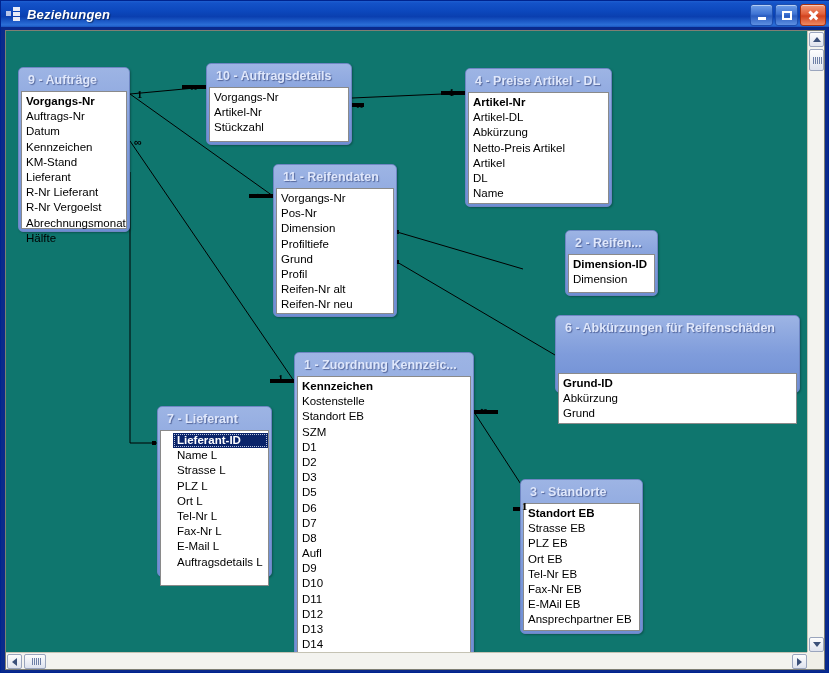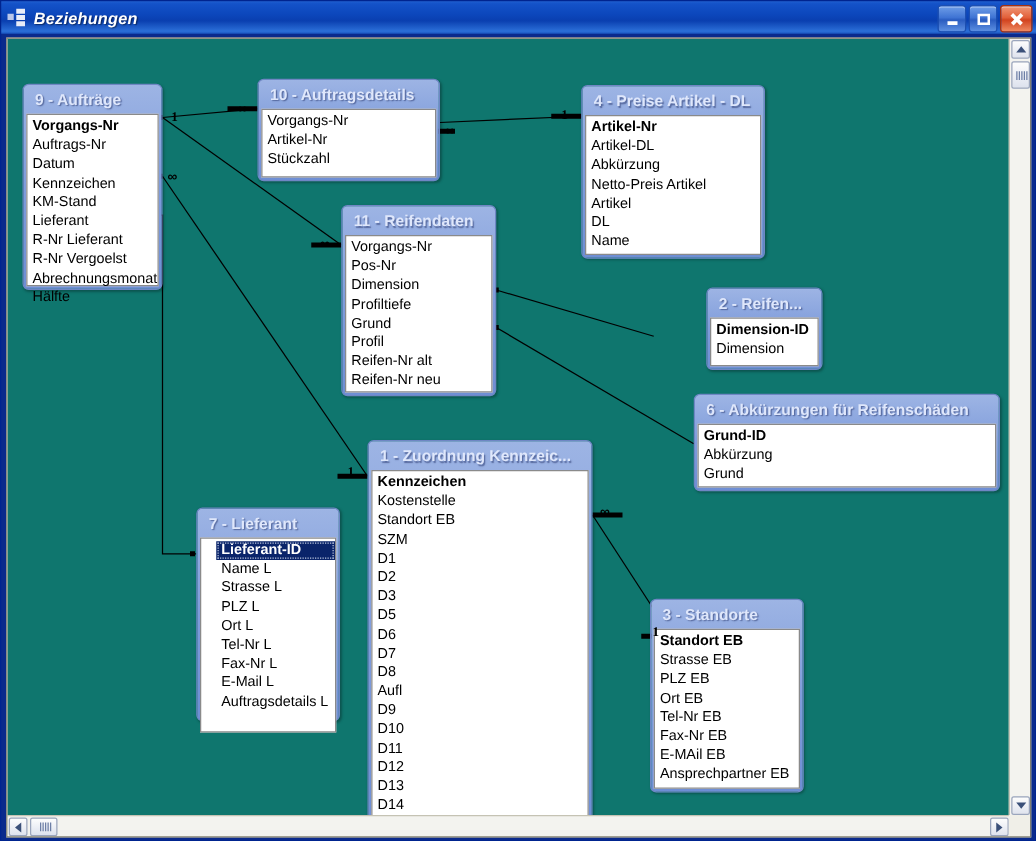--- a/index.html
+++ b/index.html
@@ -185,21 +185,21 @@
           </div>
           <div class="tbl" style="left: 517px; top: 199px; width: 93px; height: 66px; margin-left: 42px;">
             <div class="hdr">2 - Reifen...</div>
             <div class="body" style="height: 39px;">
               <div class="fld pk">Dimension-ID</div>
               <div class="fld">Dimension</div>
             </div>
           </div>
           <div class="tbl" style="left: 549px; top: 284px; width: 245px; height: 78px;">
             <div class="hdr">6 - Abkürzungen für Reifenschäden</div>
-            <div class="body" style="height: 51px;">
+            <div class="body" style="height: 51px; margin-top: 34px;">
               <div class="fld pk">Grund-ID</div>
               <div class="fld">Abkürzung</div>
               <div class="fld">Grund</div>
             </div>
           </div>
           <div class="tbl" style="left: 288px; top: 321px; width: 180px; height: 318px;">
             <div class="hdr">1 - Zuordnung Kennzeic...</div>
             <div class="body" style="height: 291px;">
               <div class="fld pk">Kennzeichen</div>
               <div class="fld">Kostenstelle</div>

